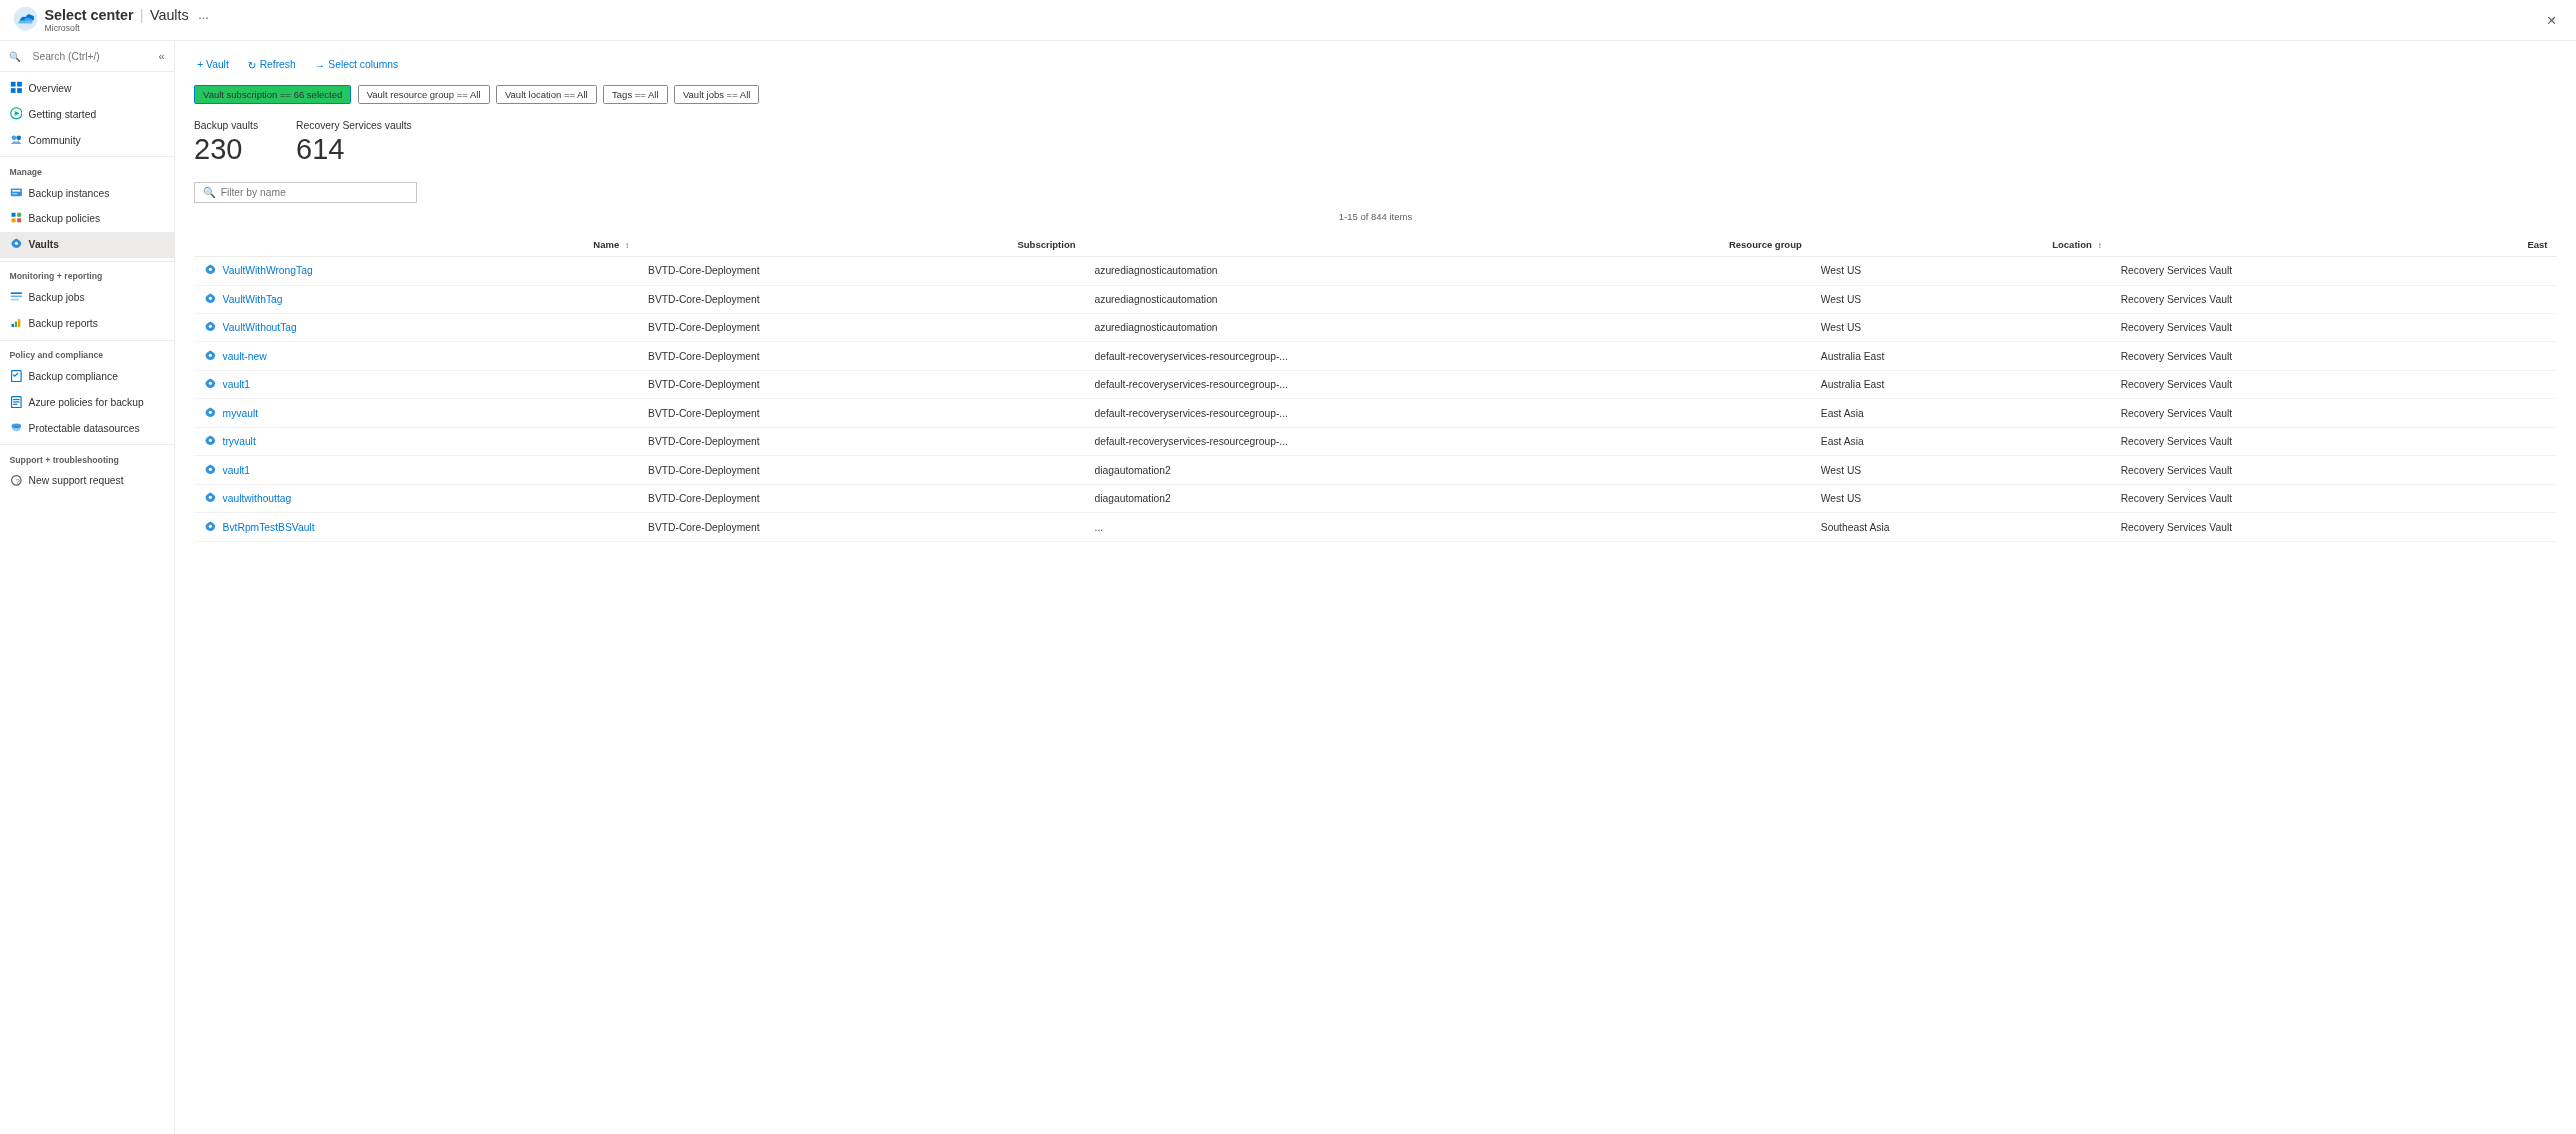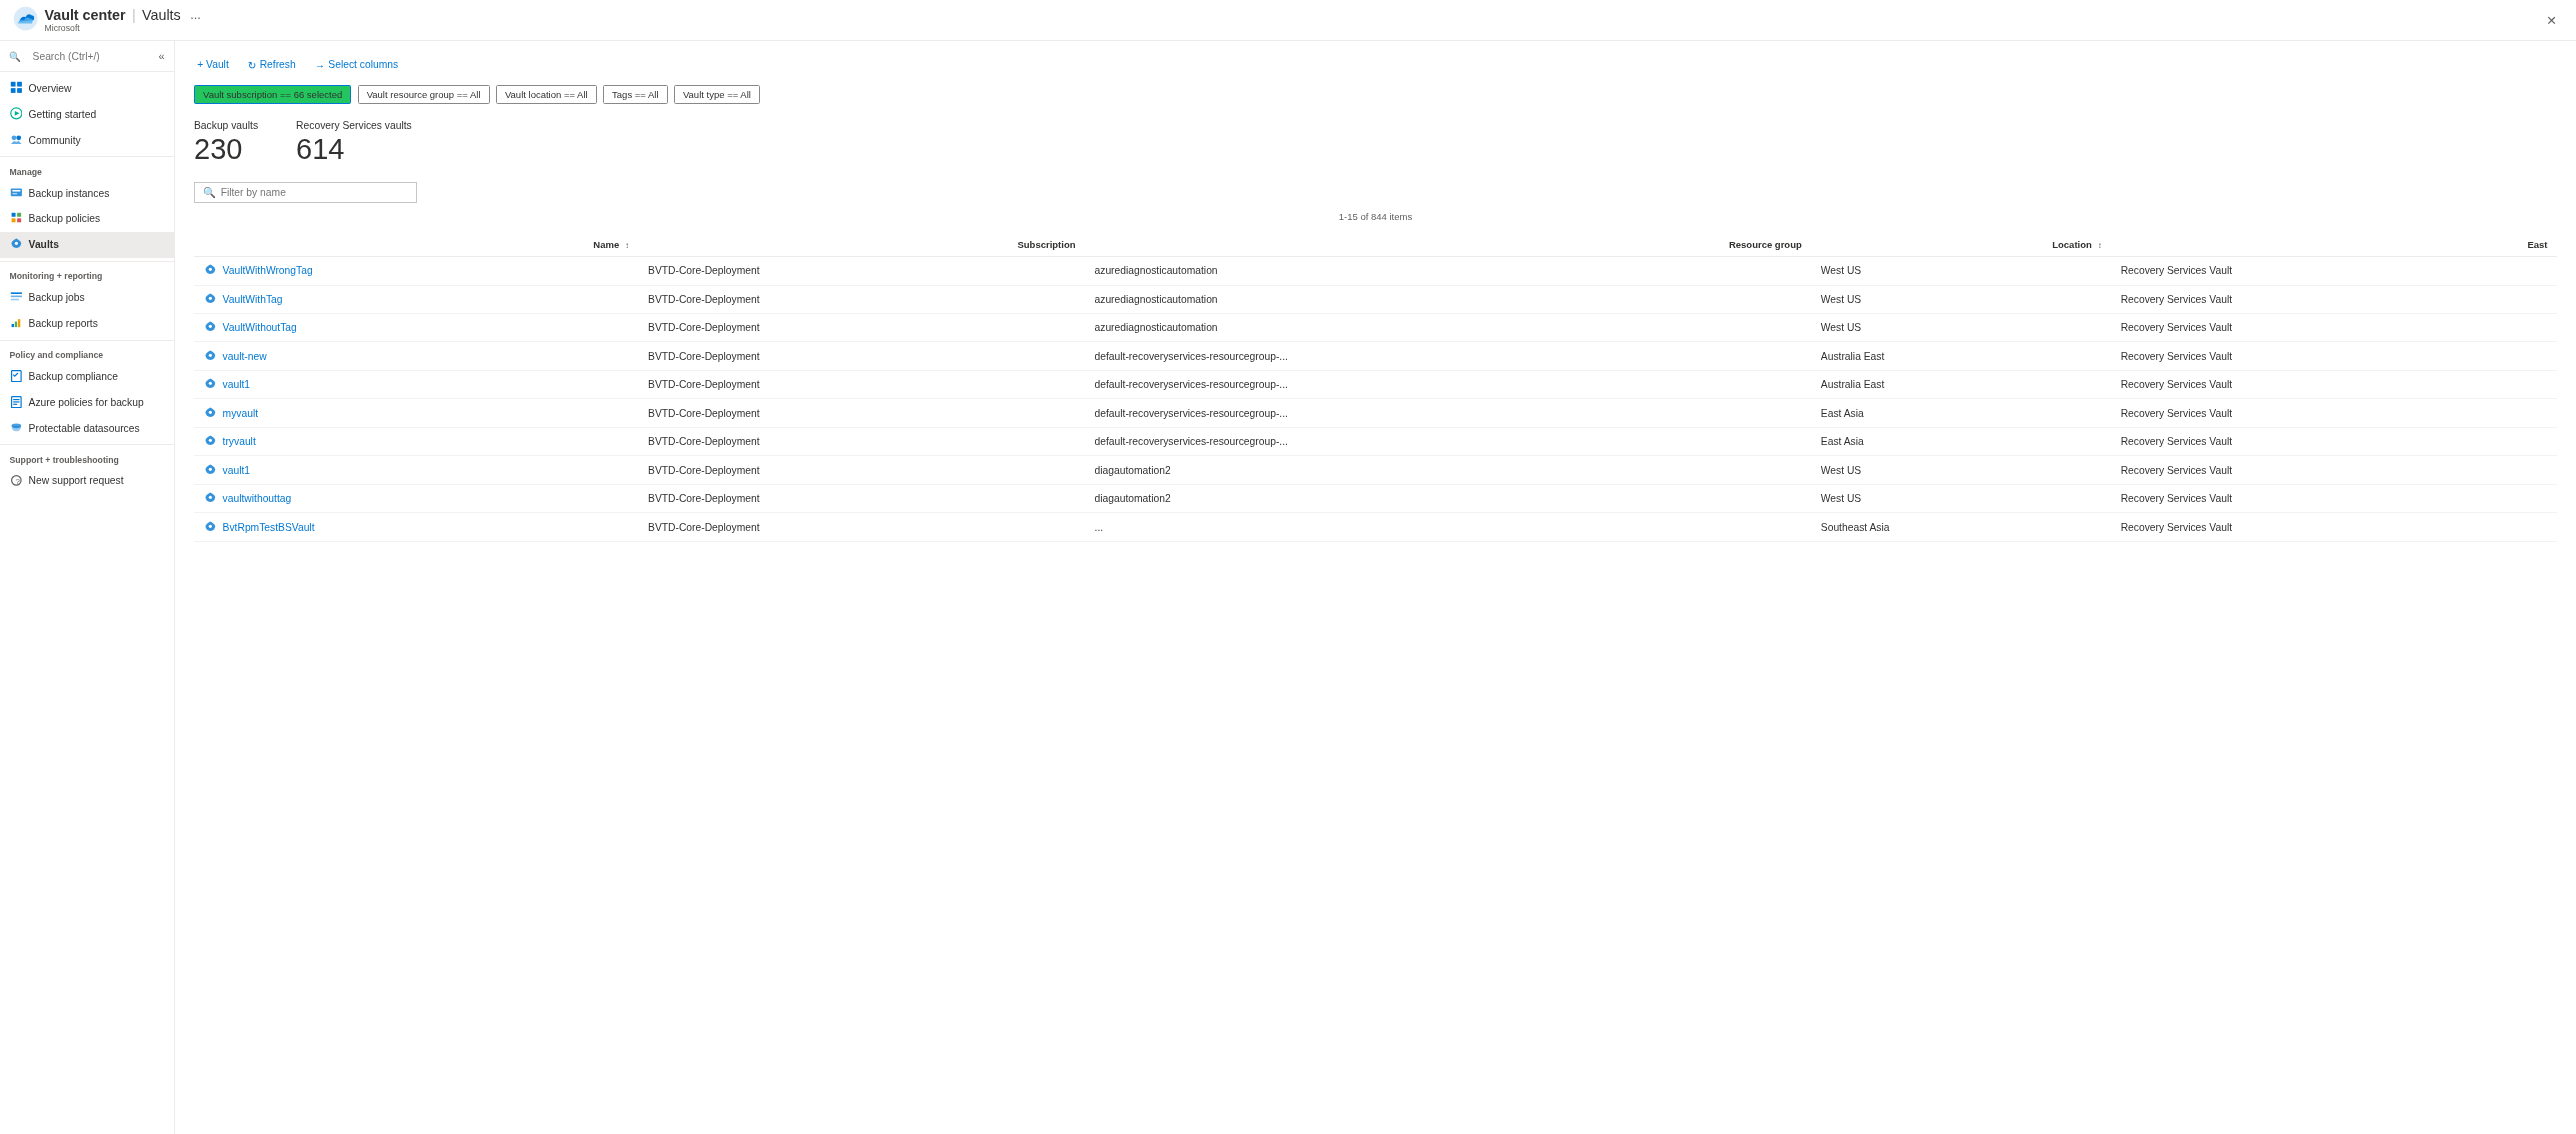--- a/index.html
+++ b/index.html
@@ -71,21 +71,21 @@
 
     <div>
       <svg width="25.4" height="25.4" viewBox="0 0 32 32">
         <circle cx="16" cy="16" r="15" fill="#0078d4" opacity="0.15"></circle>
         <path d="M8 20 Q10 12 16 14 Q18 8 24 12 Q28 12 26 18 Z" fill="#0078d4"></path>
         <path d="M6 22 Q8 16 14 18 Q16 12 22 16 Q26 16 24 22 Z" fill="#50b0f0" opacity="0.8"></path>
       </svg>
     </div>
     <div>
       <div style="display:flex;align-items:center;gap:3.2px;">
-        <span style="font-size:14.3px;font-weight:600;color:#323130;">Vault center</span>
+        <span style="font-size:14.3px;font-weight:600;color:#323130;">Select center</span>
         <span style="color:#c8c6c4;font-size:14.3px;margin:0 3.2px;">|</span>
         <span style="font-size:14.3px;font-weight:300;color:#323130;">Vaults</span>
         <span style="margin-left:6.4px;cursor:pointer;color:#605e5c;font-size:12.7px;">...</span>
       </div>
       <div style="font-size:8.7px;color:#605e5c;">Microsoft</div>
     </div>
   </div>
   <div class="header-close">✕</div>
 </div>
 
@@ -250,21 +250,21 @@
         <span>→</span>
         <span>Select columns</span>
       </button>
     </div>
 
     <div class="filter-bar">
     <div class="filter-chip active">Vault subscription == 66 selected</div>
         <div class="filter-chip">Vault resource group == All</div>
         <div class="filter-chip">Vault location == All</div>
         <div class="filter-chip">Tags == All</div>
-        <div class="filter-chip">Vault type == All</div>
+        <div class="filter-chip">Vault jobs == All</div>
       </div>
 
     <div class="stats-row">
       <div class="stat-block">
         <span class="stat-label">Backup vaults</span>
         <span class="stat-value">230</span>
       </div>
       <div class="stat-block">
         <span class="stat-label">Recovery Services vaults</span>
         <span class="stat-value">614</span>

